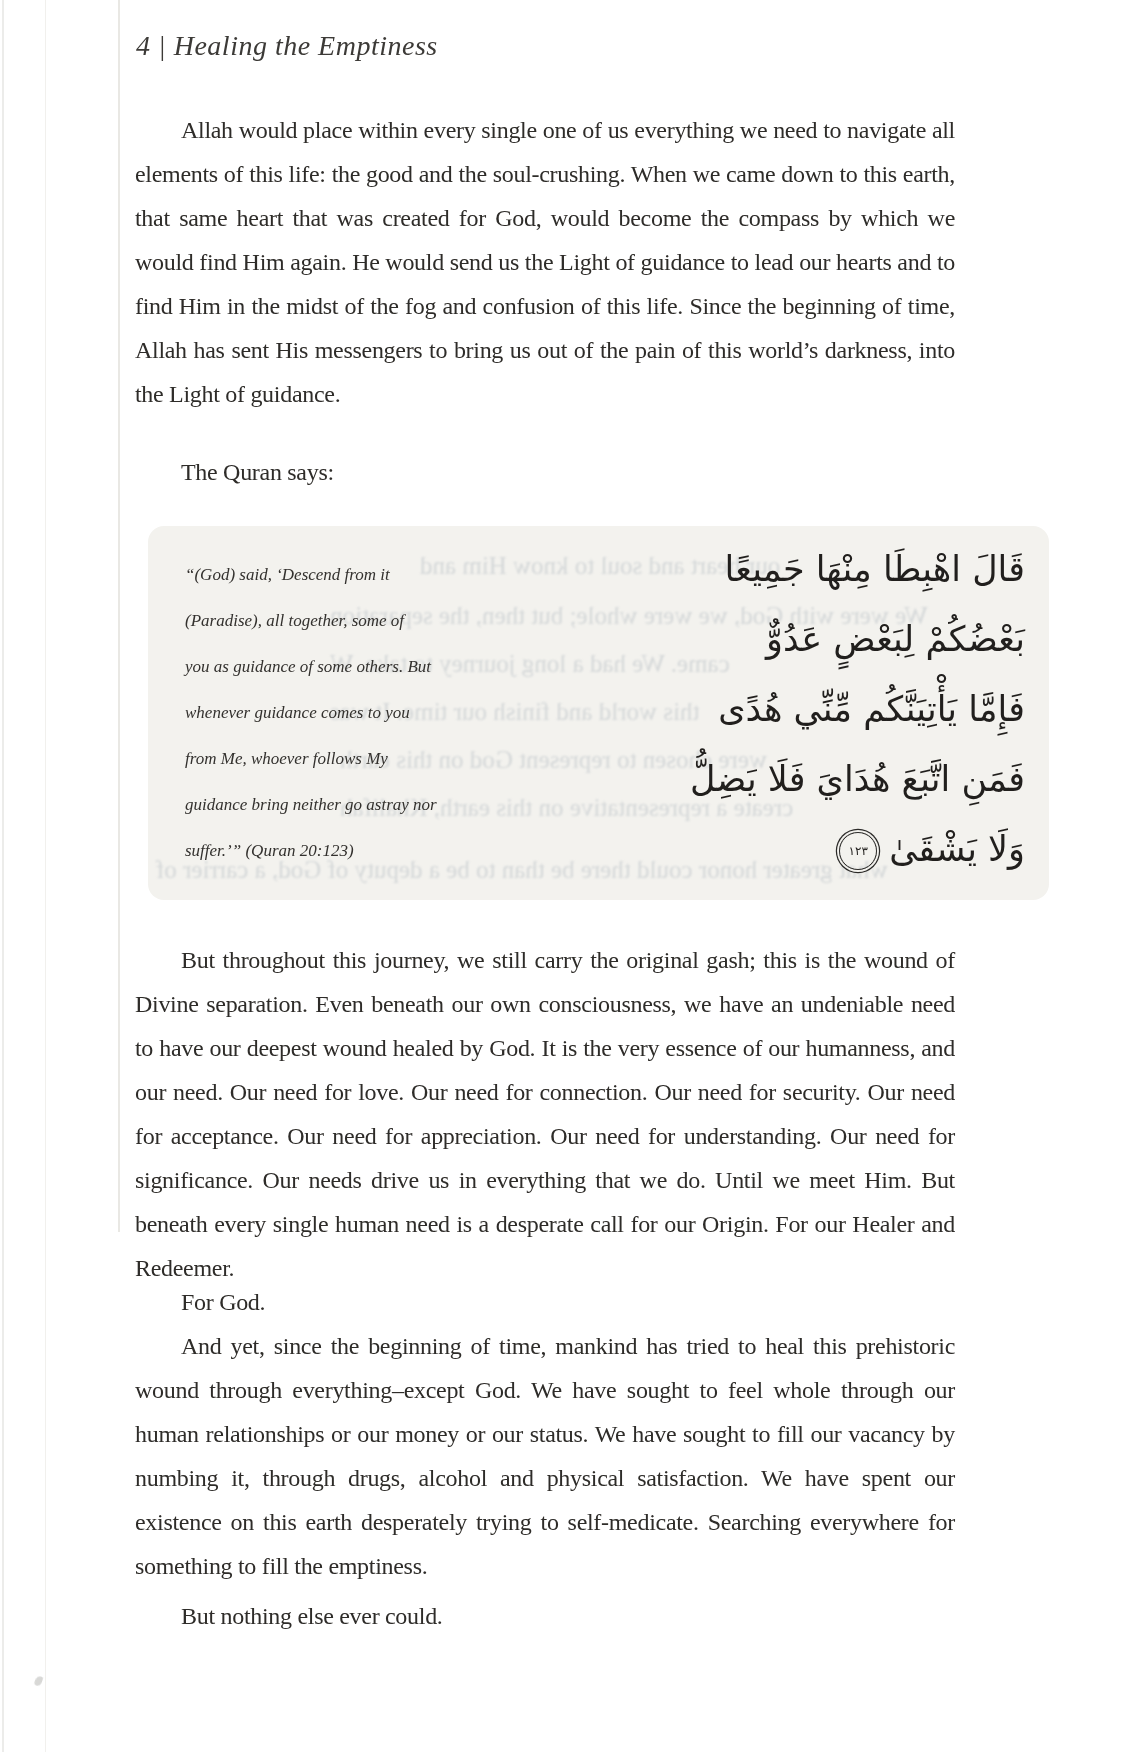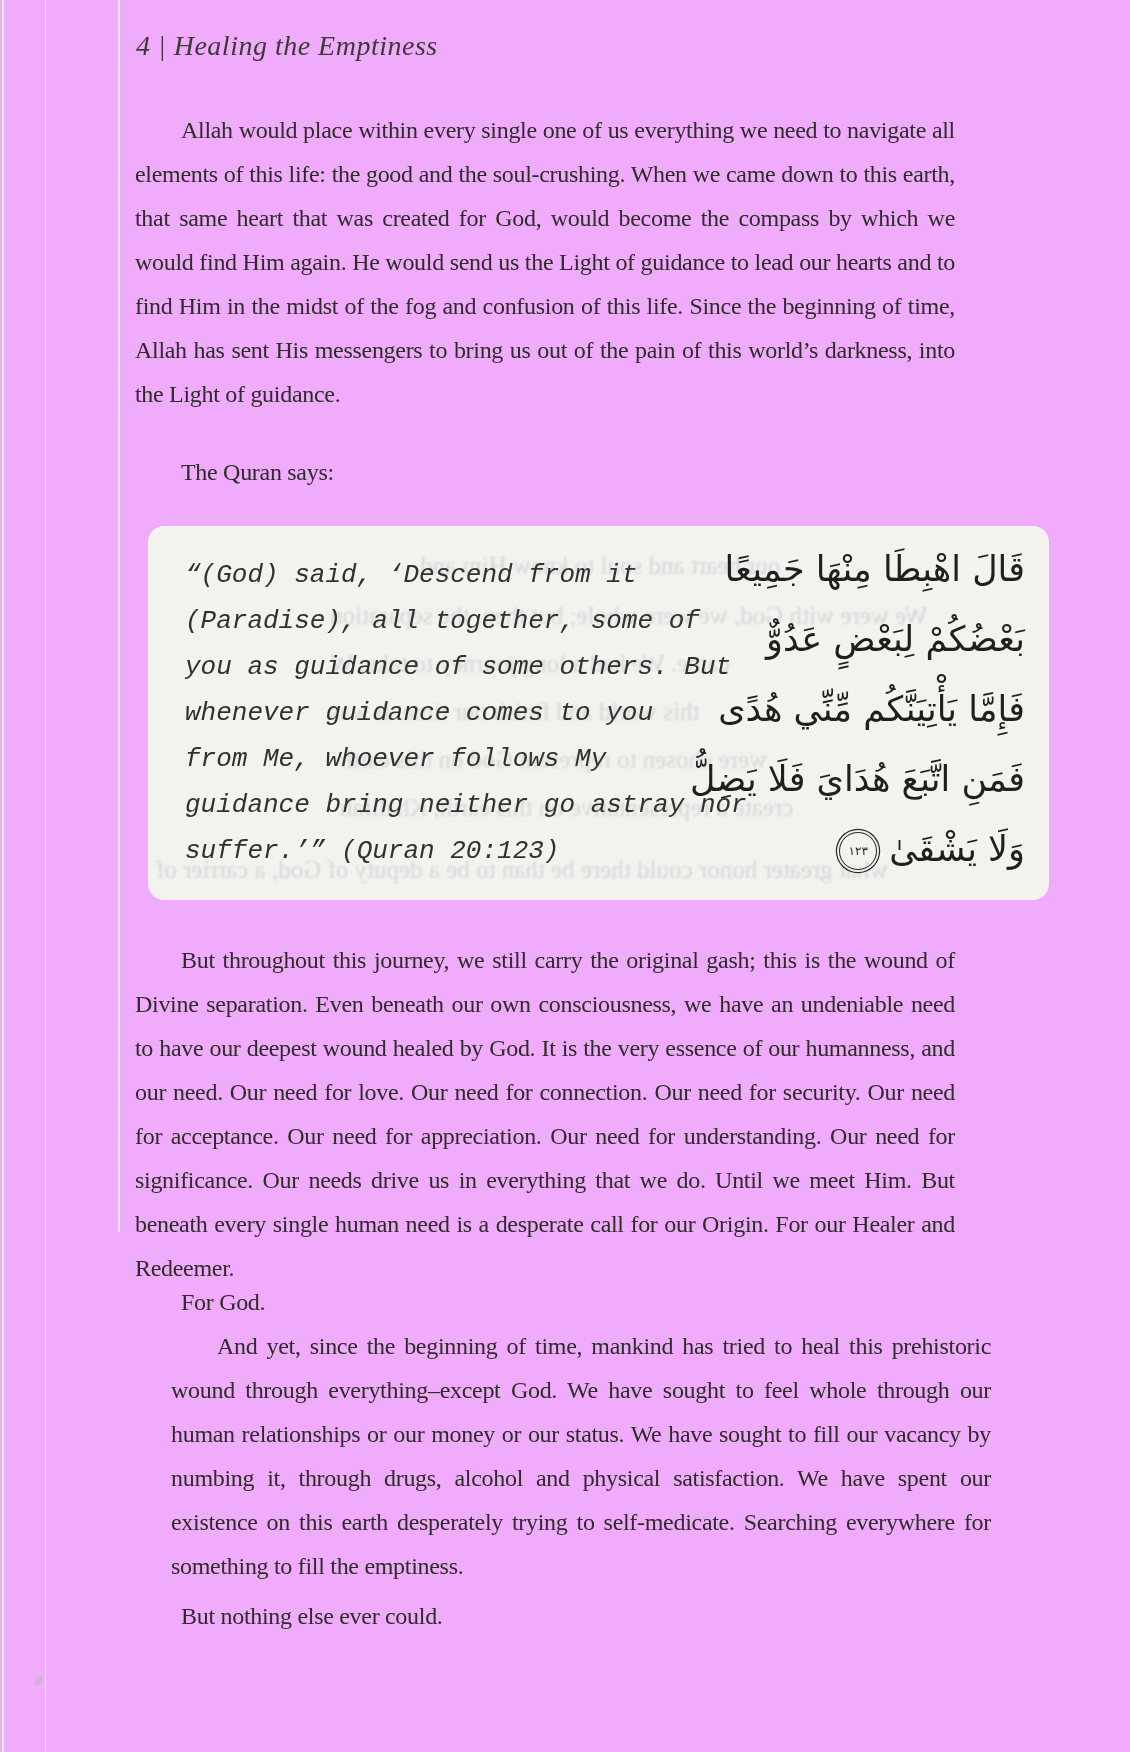--- a/index.html
+++ b/index.html
@@ -1,21 +1,21 @@
 <!DOCTYPE html>
 <html><head>
 <meta charset="utf-8">
 <title>Healing the Emptiness — page 4</title>
 <style>
   html,body{margin:0;padding:0;background:#e9e9e7;}
   .page{
     position:relative;
     width:1130px;height:1752px;
     margin:0 auto;
-    background:#f0abfc;
+    background:#ffffff;
     font-family:"Liberation Serif", serif;
     color:#2e2c29;
     overflow:hidden;
   }
   
   .scan-line{position:absolute;top:0;}
   .line-a{left:2px;width:2px;height:1752px;background:#ececea;}
   .line-b{left:45px;width:1px;height:1752px;background:#f1f0ed;}
   .line-c{left:118px;width:2px;height:1232px;background:#e9e8e4;}
   .scan-speck{
@@ -31,32 +31,31 @@
     position:absolute;left:135px;width:820px;
     font-size:24px;line-height:44px;letter-spacing:-0.3px;
     text-align:justify;
   }
   .indent{text-indent:46px;}
   .noj{text-align:left;width:auto;}
   .p1{top:108px;}
   .lead{top:450px;}
   .p2{top:938px;}
   .p3{top:1280px;}
-  .p4{top:1324px;margin-left:36px;}
+  .p4{top:1324px;}
   .p5{top:1594px;}
   
   .quote-block{
     position:absolute;left:148px;top:526px;width:901px;height:374px;
     background:#f3f2ee;border-radius:16px;
   }
   .quote-english{
     position:absolute;left:37px;top:26px;z-index:2;
-    font-style:italic;font-size:26px;line-height:46px;color:#33312e;
+    font-style:italic;font-size:17px;line-height:46px;color:#33312e;
     letter-spacing:0;
-    font-family:Liberation Mono, monospace;
   }
   .quote-arabic{
     position:absolute;right:24px;top:8px;width:490px;z-index:2;
     direction:rtl;text-align:right;
     font-family:"DejaVu Sans", sans-serif;
     font-size:35px;line-height:70px;color:#211f1d;
   }
   .verse-circle{
     display:inline-flex;align-items:center;justify-content:center;
     width:36px;height:36px;margin:0 12px;

